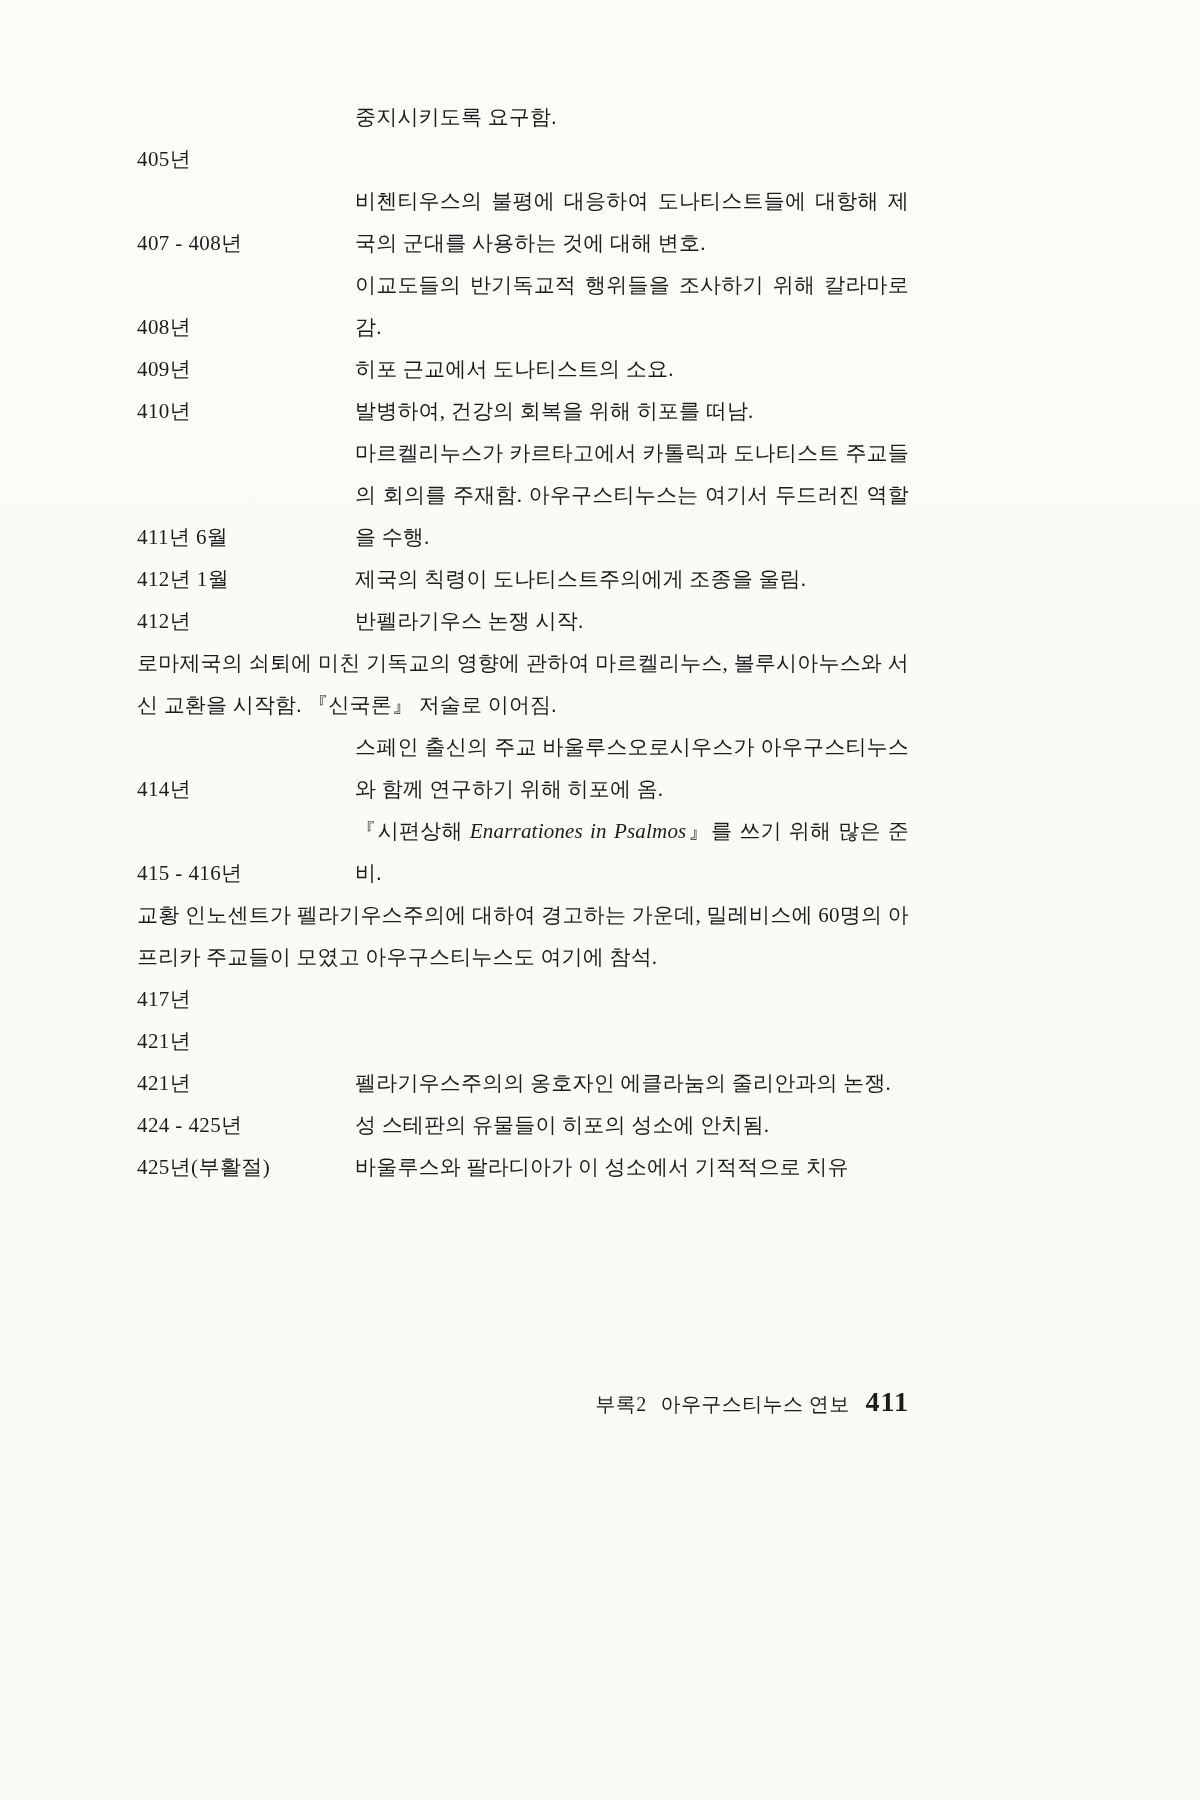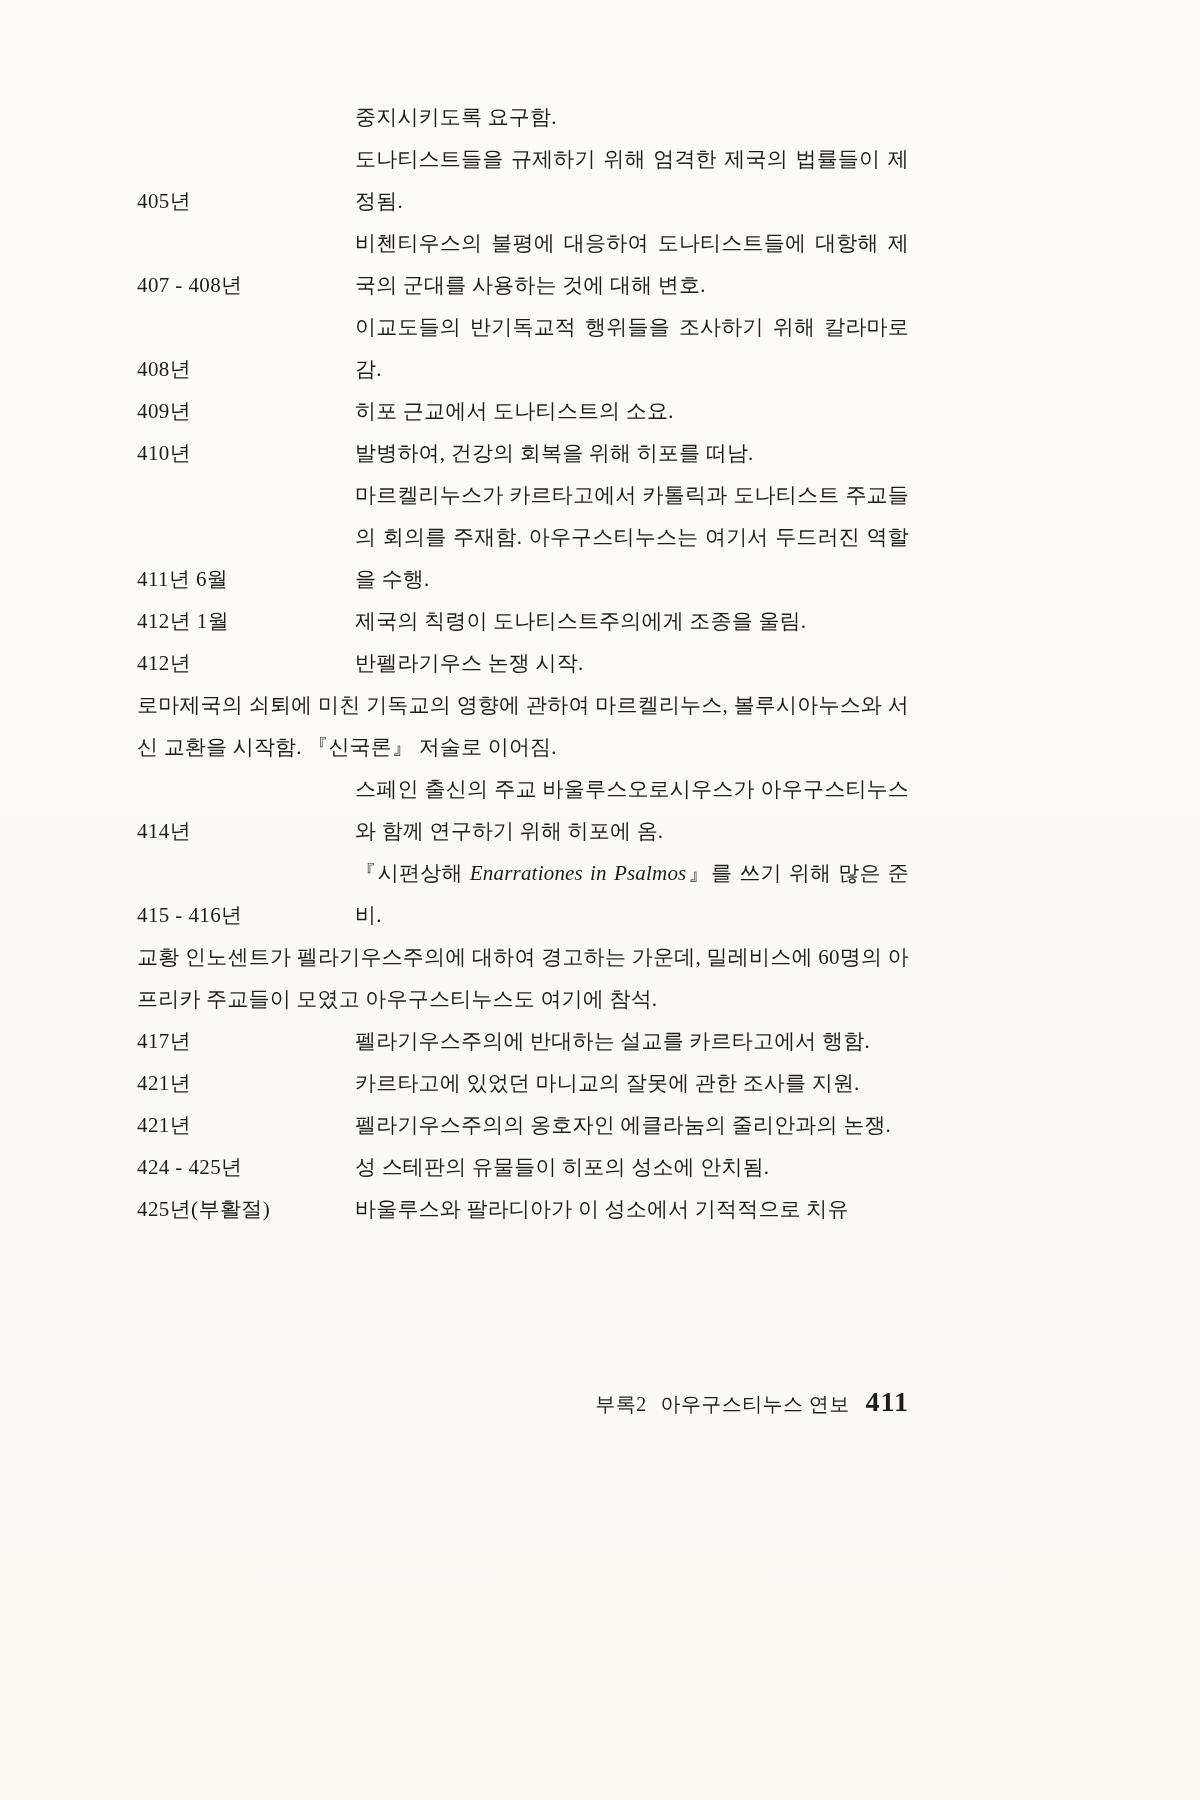--- a/index.html
+++ b/index.html
@@ -70,21 +70,20 @@
 
 <div class="page">
 
   <div class="timeline">
       <div class="entry">
         <div class="year"></div>
         <div class="desc"><span>중지시키도록 요구함.</span></div>
       </div>
       <div class="entry">
         <div class="year">405년</div>
-        <div class="desc"><span>도나티스트들을 규제하기 위해 엄격한 제국의 법률들이 제정됨.</span></div>
       </div>
       <div class="entry">
         <div class="year">407 - 408년</div>
         <div class="desc"><span>비첸티우스의 불평에 대응하여 도나티스트들에 대항해 제국의 군대를 사용하는 것에 대해 변호.</span></div>
       </div>
       <div class="entry">
         <div class="year">408년</div>
         <div class="desc"><span>이교도들의 반기독교적 행위들을 조사하기 위해 칼라마로 감.</span></div>
       </div>
       <div class="entry">
@@ -116,25 +115,23 @@
       </div>
       <div class="entry">
         <div class="year">415 - 416년</div>
         <div class="desc"><span>『시편상해 </span><span class="latin-italic">Enarrationes in Psalmos</span><span>』를 쓰기 위해 많은 준비.</span></div>
       </div>
       <div class="entry">
         <div class="desc"><span>교황 인노센트가 펠라기우스주의에 대하여 경고하는 가운데, 밀레비스에 60명의 아프리카 주교들이 모였고 아우구스티누스도 여기에 참석.</span></div>
       </div>
       <div class="entry">
         <div class="year">417년</div>
-        <div class="desc"><span>펠라기우스주의에 반대하는 설교를 카르타고에서 행함.</span></div>
       </div>
       <div class="entry">
         <div class="year">421년</div>
-        <div class="desc"><span>카르타고에 있었던 마니교의 잘못에 관한 조사를 지원.</span></div>
       </div>
       <div class="entry">
         <div class="year">421년</div>
         <div class="desc"><span>펠라기우스주의의 옹호자인 에클라눔의 줄리안과의 논쟁.</span></div>
       </div>
       <div class="entry">
         <div class="year">424 - 425년</div>
         <div class="desc"><span>성 스테판의 유물들이 히포의 성소에 안치됨.</span></div>
       </div>
       <div class="entry">

